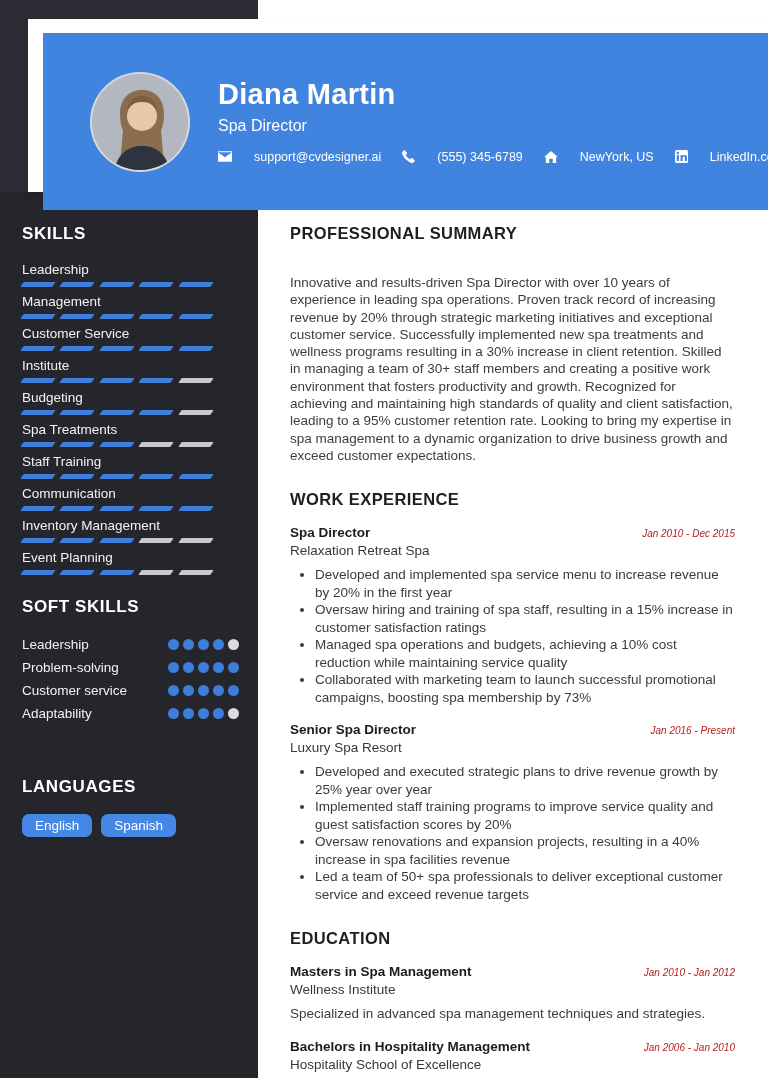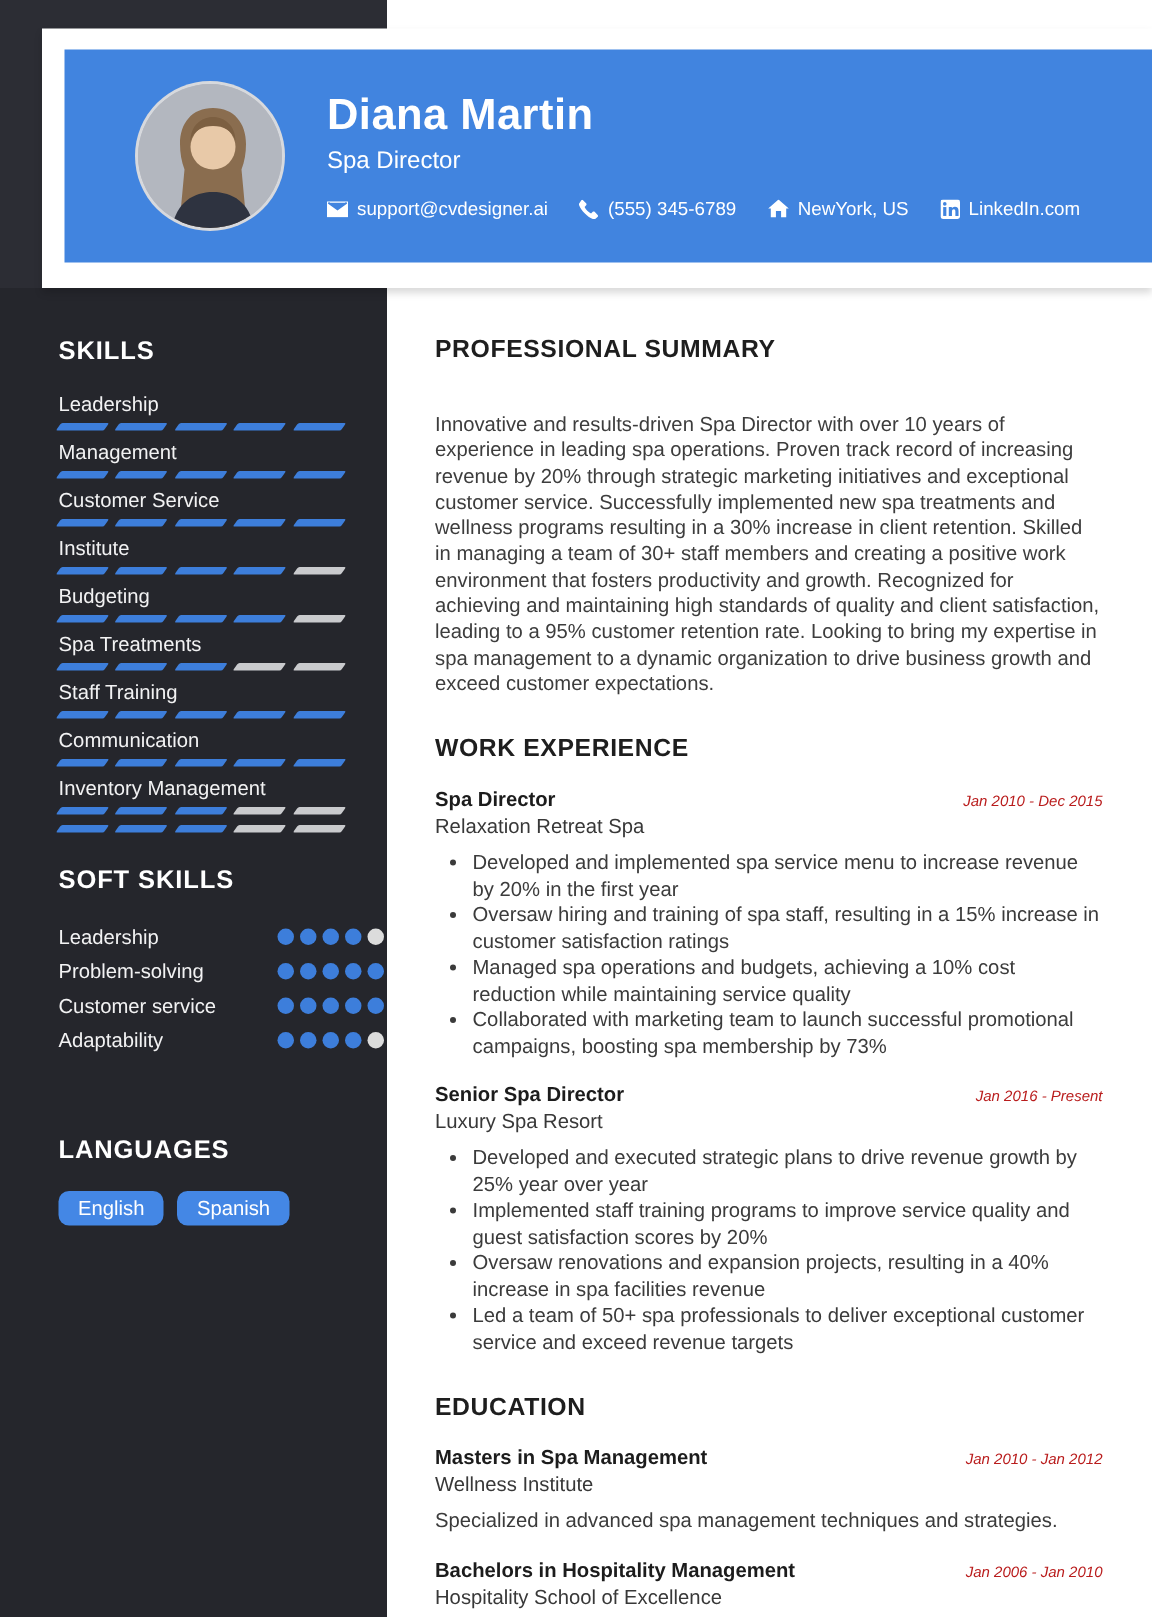--- a/index.html
+++ b/index.html
@@ -11,35 +11,35 @@
   }
   
   .dark-col { position:absolute; left:0; top:0; width:258px; height:1078px;
     background:var(--sidebar_dark,#25262c); }
   .top-block { position:absolute; left:0; top:0; width:258px; height:192px;
     background:var(--block_dark,#2c2d34); }
   
   .card { position:absolute; left:28px; top:19px; right:0; height:173px;
     background:#ffffff; box-shadow:0 3px 5px rgba(0,0,0,0.15); }
   
-  .header { position:absolute; left:43px; top:33px; right:0; height:142px;
+  .header { position:absolute; left:43px; top:33px; right:0; height:177px;
     background:var(--accent_blue,#4184df); display:flex; align-items:center;
     padding-left:47px; color:#fff; }
   .photo { width:100px; height:100px; border-radius:50%; overflow:hidden;
     border:2px solid rgba(255,255,255,0.45); background:#b6bac2; flex:0 0 auto; }
   .header-text { margin-left:28px; }
   .name { font-size:29px; font-weight:700; letter-spacing:0.3px; line-height:1.05; }
   .job-title-top { font-size:16px; font-weight:400; margin-top:7px; }
   .contact-row { display:flex; gap:21px; margin-top:15px; font-size:12.5px;
     align-items:center; white-space:nowrap; }
-  .contact-item { display:flex; align-items:center; gap:6px; }
+  .contact-item { display:flex; align-items:center; gap:22px; }
   .contact-item svg { display:block; }
   
   .sidebar { position:absolute; left:0; top:192px; width:213px; bottom:0;
-    padding:32px 8px 0 39px; color:#fff; }
+    padding:32px 8px 0 22px; color:#fff; }
   .side-h { font-size:17px; font-weight:700; letter-spacing:0.6px; color:#ffffff; }
   .skills-list { margin-top:18px; }
   .skill-item { margin-bottom:7px; }
   .skill-label { font-size:13.5px; color:#f2f2f3; line-height:16px; margin-bottom:4px; }
   .skill-bar { display:flex; gap:7px; width:190px; }
   .seg { height:5px; flex:1; background:var(--bar_blue,#3d7edb);
     transform:skewX(-35deg); border-radius:1px; }
   .seg.off { background:var(--inactive_gray,#c9cacd); }
   .soft-h { margin-top:22px; }
   .soft-list { margin-top:16px; width:217px; }
@@ -210,20 +210,21 @@
           <div class="skill-label">Inventory Management</div>
           <div class="skill-bar">
             <span class="seg"></span>
             <span class="seg"></span>
             <span class="seg"></span>
             <span class="seg off"></span>
             <span class="seg off"></span>
           </div>
         </div>
         <div class="skill-item">
+          <div class="skill-label">Event Planning</div>
           <div class="skill-bar">
             <span class="seg"></span>
             <span class="seg"></span>
             <span class="seg"></span>
             <span class="seg off"></span>
             <span class="seg off"></span>
           </div>
         </div>
       </div>
 

